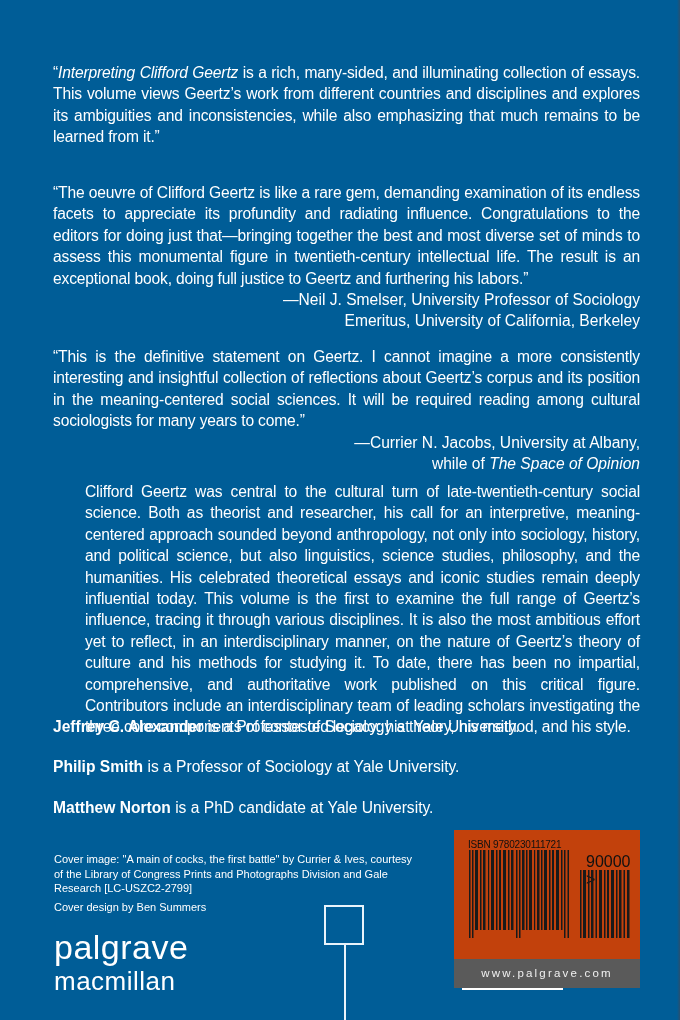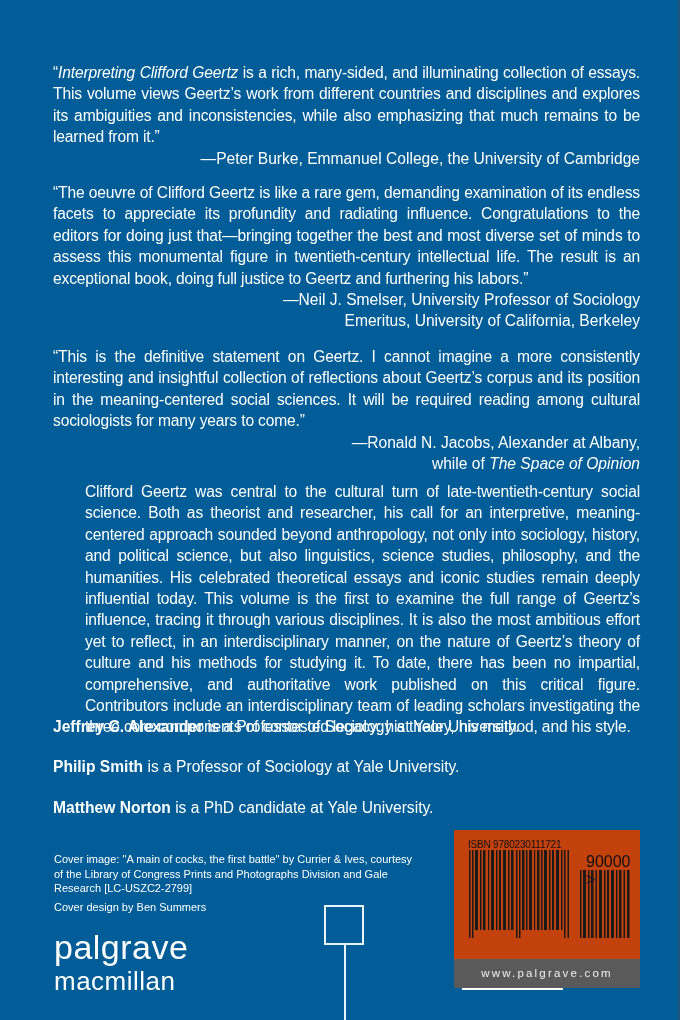--- a/index.html
+++ b/index.html
@@ -34,32 +34,31 @@
   .isbn-digits span { background:#fff; padding: 0 1px; }
 </style>
 </head>
 <body>
 
 <div class="page">
   <div class="edge-shadow"></div>
 
   <div class="block" style="top:62px;">
     <div class="quote"><span>“</span><i>Interpreting Clifford Geertz</i><span> is a rich, many-sided, and illuminating collection of essays. This volume views Geertz’s work from different countries and disciplines and explores its ambiguities and inconsistencies, while also emphasizing that much remains to be learned from it.”</span></div>
-    <div class="attr">—Peter Burke, Emmanuel College, the University of Cambridge</div>
   </div>
 
   <div class="block" style="top:182px;">
     <div class="quote">“The oeuvre of Clifford Geertz is like a rare gem, demanding examination of its endless facets to appreciate its profundity and radiating influence.  Congratulations to the editors for doing just that—bringing together the best and most diverse set of minds to assess this monumental figure in twentieth-century intellectual life. The result is an exceptional book, doing full justice to Geertz and furthering his labors.”</div>
     <div class="attr">—Neil J. Smelser, University Professor of Sociology</div>
     <div class="attr">Emeritus, University of California, Berkeley</div>
   </div>
 
   <div class="block" style="top:346px;">
     <div class="quote">“This is the definitive statement on Geertz. I cannot imagine a more consistently interesting and insightful collection of reflections about Geertz’s corpus and its position in the meaning-centered social sciences. It will be required reading among cultural sociologists for many years to come.”</div>
-    <div class="attr">—Ronald N. Jacobs, Alexander at Albany,</div>
+    <div class="attr">—Currier N. Jacobs, University at Albany,</div>
     <div class="attr"><span>while of </span><i>The Space of Opinion</i></div>
   </div>
 
   <div class="block" style="top:481px;">
     <div class="body-text">Clifford Geertz was central to the cultural turn of late-twentieth-century social science. Both as theorist and researcher, his call for an interpretive, meaning-centered approach sounded beyond anthropology, not only into sociology, history, and political science, but also linguistics, science studies, philosophy, and the humanities. His celebrated theoretical essays and iconic studies remain deeply influential today. This volume is the first to examine the full range of Geertz’s influence, tracing it through various disciplines. It is also the most ambitious effort yet to reflect, in an interdisciplinary manner, on the nature of Geertz’s theory of culture and his methods for studying it. To date, there has been no impartial, comprehensive, and authoritative work published on this critical figure. Contributors include an interdisciplinary team of leading scholars investigating the three core components of contested legacy: his theory, his method, and his style.</div>
   </div>
 
   <div class="block bio" style="top:716px;"><b>Jeffrey C. Alexander</b><span> is a Professor of Sociology at Yale University.</span></div>
   <div class="block bio" style="top:756px;"><b>Philip Smith</b><span> is a Professor of Sociology at Yale University.</span></div>
   <div class="block bio" style="top:797px;"><b>Matthew Norton</b><span> is a PhD candidate at Yale University.</span></div>

